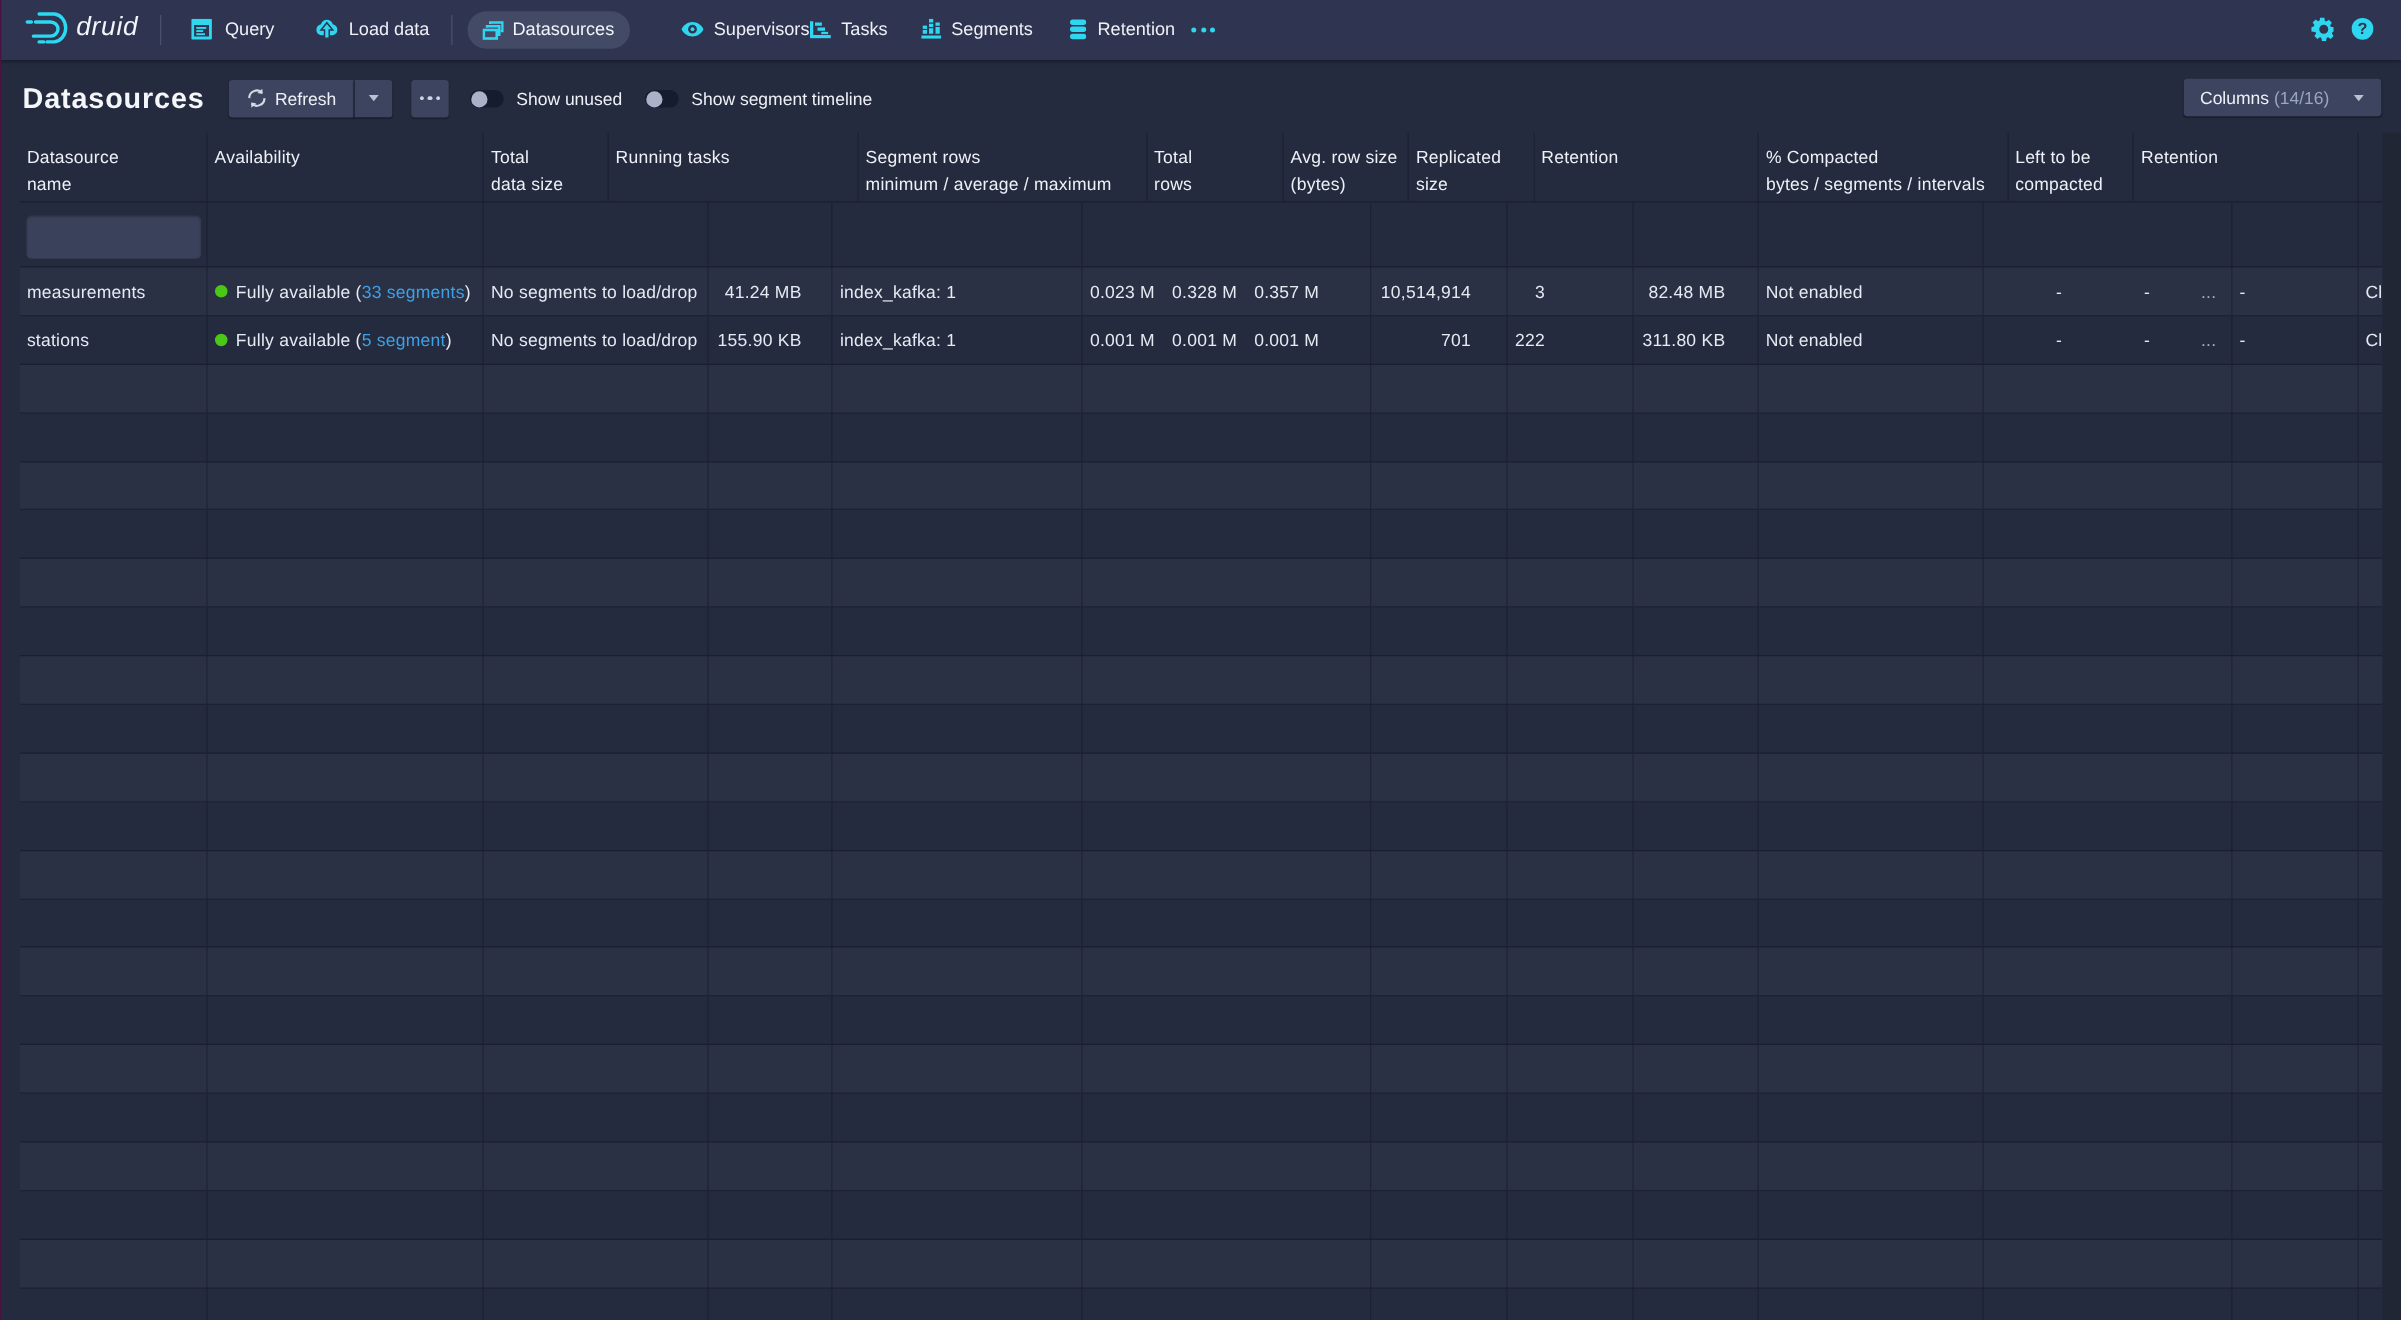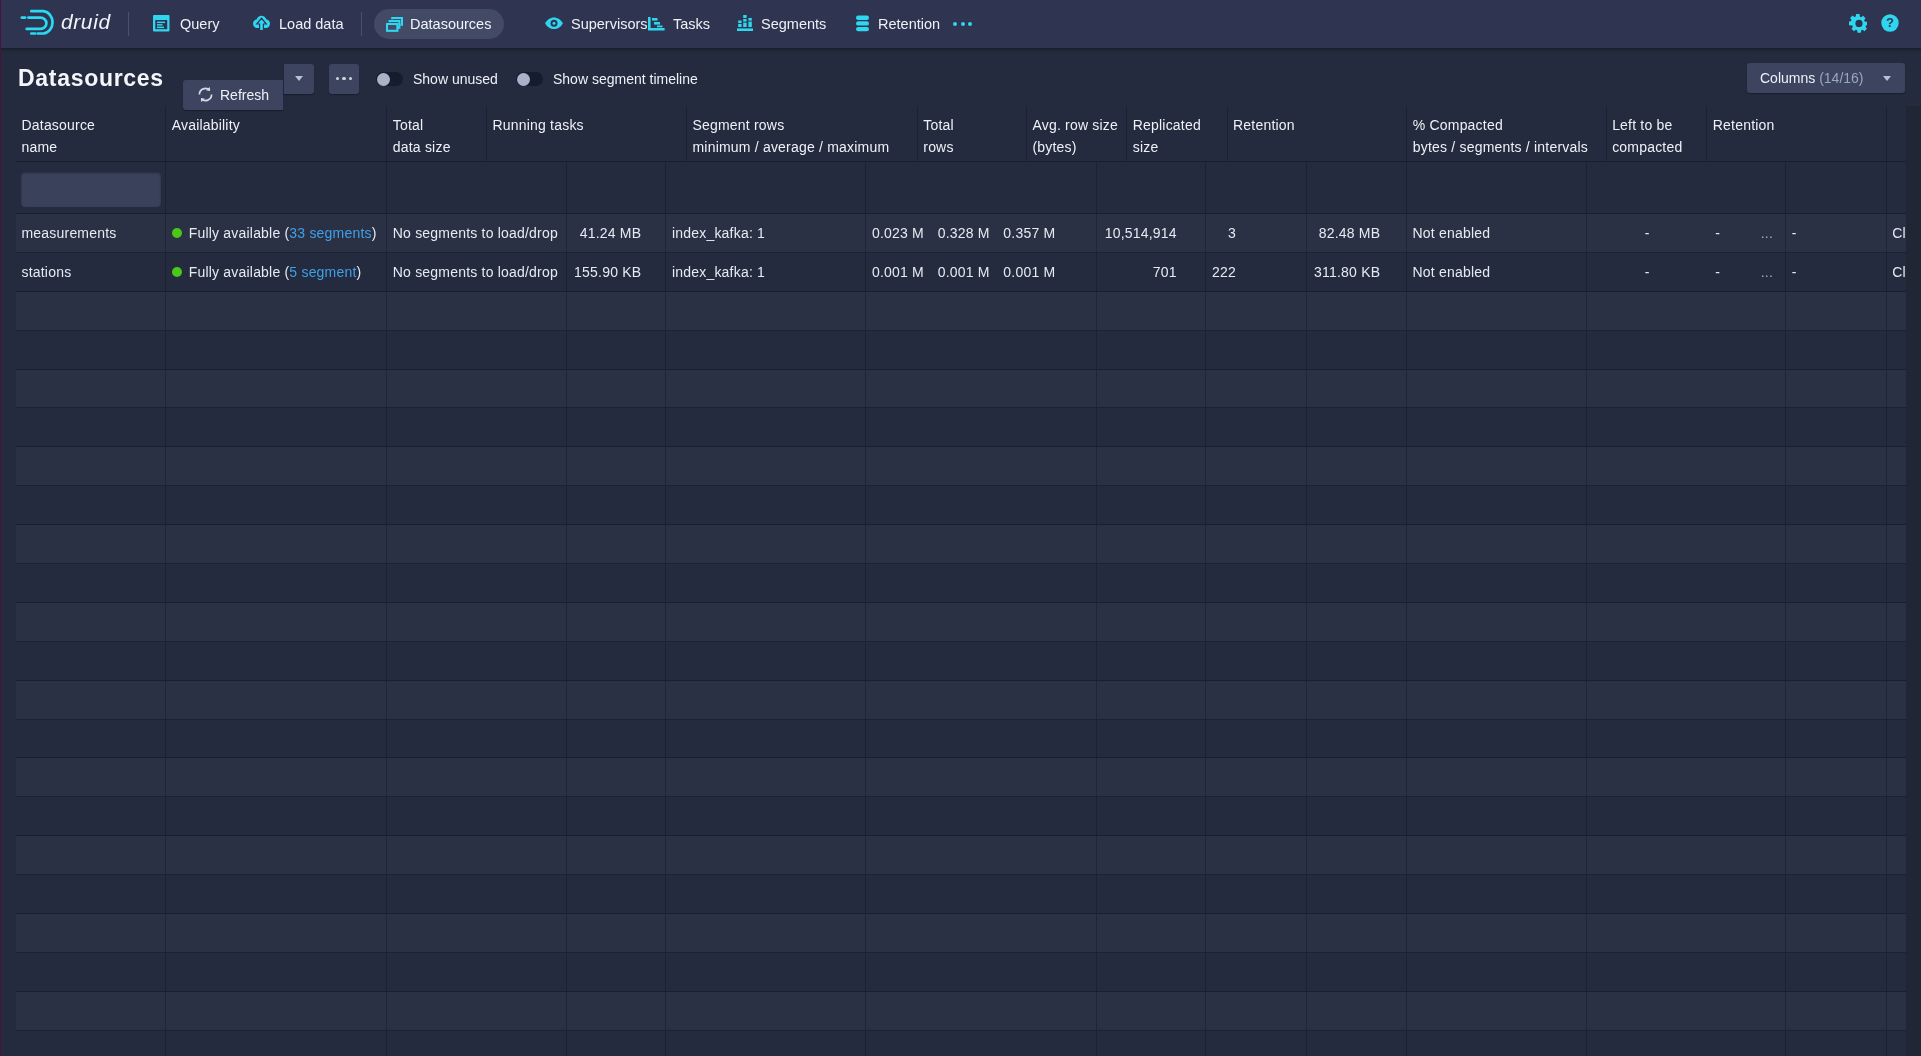--- a/index.html
+++ b/index.html
@@ -32,21 +32,21 @@
 .dots3 { display:inline-flex; gap:3.5px; align-items:center; }
 .dots3 i { width:4px; height:4px; border-radius:50%; background:#2fd6ef; }
 
 .title { position:absolute; left:18px; top:65px; font-size:23px; font-weight:700; color:#f4f6fa; letter-spacing:0.7px; }
 .btn {
   position:absolute; background:#3d4460; border-radius:3px;
   color:#eef1f7; font-size:14px;
   box-shadow:0 1px 1px rgba(0,0,0,0.3);
   display:flex; align-items:center; justify-content:center;
 }
-.btn-refresh { left:183px; top:63.5px; width:100px; height:30.5px; border-radius:3px 0 0 3px; gap:6px;margin-top:16px; }
+.btn-refresh { left:183px; top:63.5px; width:100px; height:30.5px; border-radius:3px 0 0 3px; gap:6px; }
 .btn-caret { left:283px; top:63.5px; width:30.5px; height:30.5px; border-radius:0 3px 3px 0; border-left:1px solid rgba(17,22,37,0.6); }
 .btn-more { left:329px; top:63.5px; width:30px; height:30.5px; }
 .btn-more .d, .btn-caret { color:#c2c9d8; }
 .btn-more .d { display:inline-flex; gap:3px; }
 .btn-more .d i { width:3.4px; height:3.4px; border-radius:50%; background:#cfd5e2; }
 .caret { width:0; height:0; border-left:4.5px solid transparent; border-right:4.5px solid transparent; border-top:5.5px solid #b9c1d2; display:inline-block; }
 .switch { position:absolute; top:71px; height:16px; display:flex; align-items:center; }
 .track { width:27px; height:14.5px; border-radius:8px; background:#151c2d; position:relative; }
 .track i { position:absolute; left:1px; top:0.75px; width:13px; height:13px; border-radius:50%; background:#a9b2c8; }
 .sw-label { position:absolute; top:71px; font-size:14px; color:#eef1f7; }

